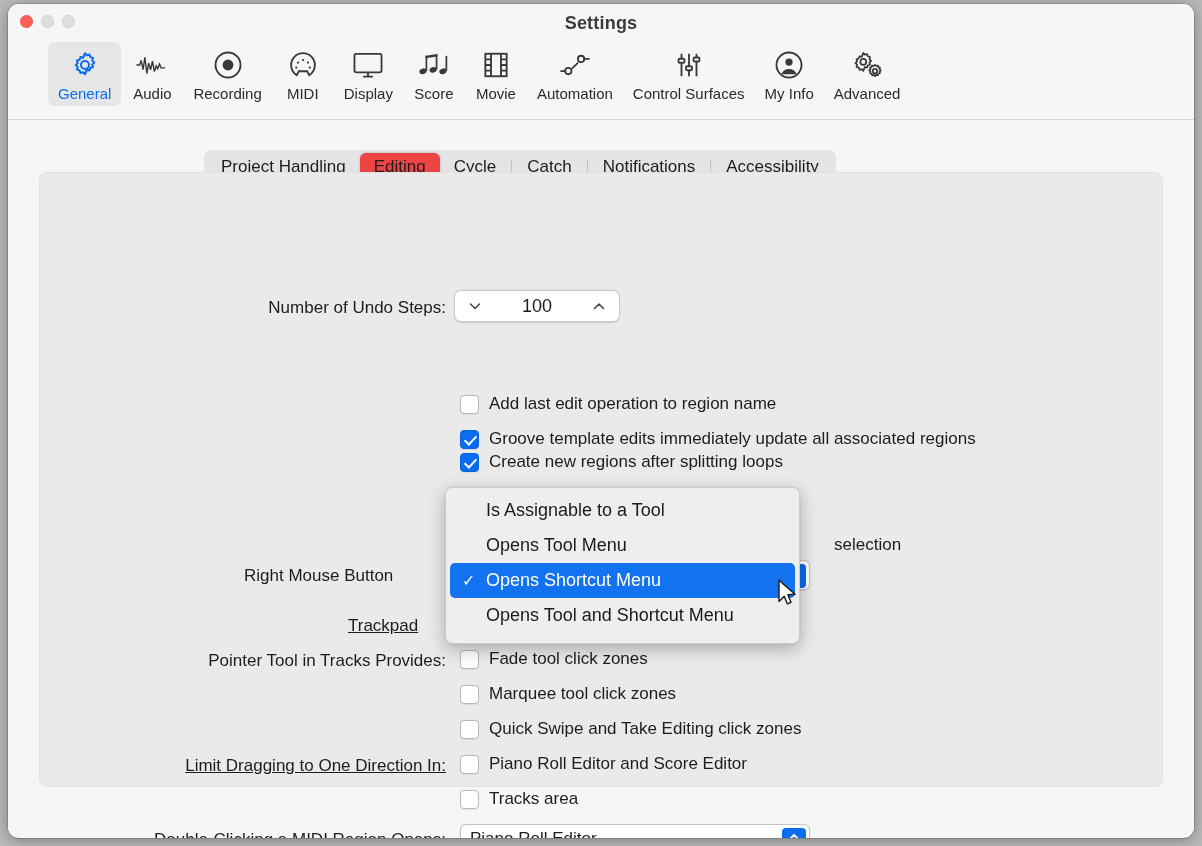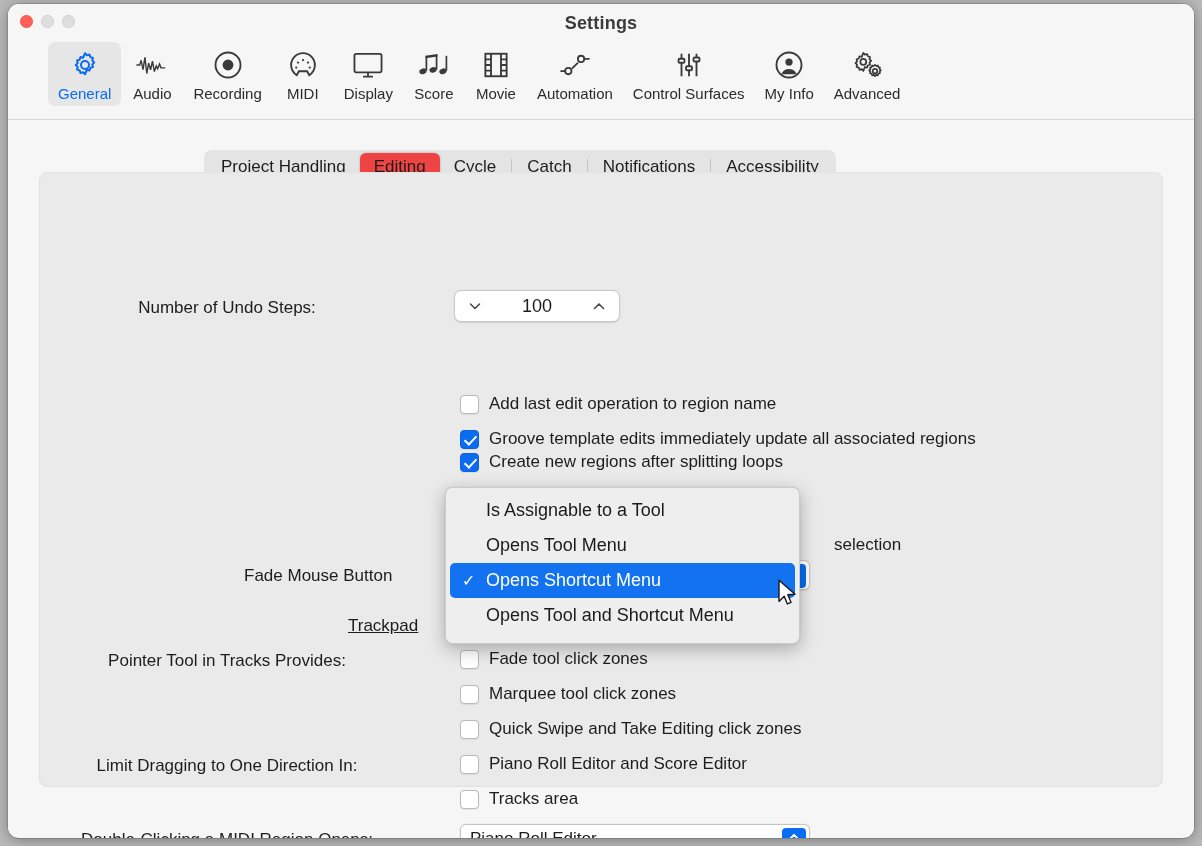--- a/index.html
+++ b/index.html
@@ -108,21 +108,21 @@
     left: 0;
   }
   .lbl {
     position: absolute;
     text-align: right;
     font-size: 17px; color: #1d1d1d;
     white-space: nowrap;
     right: auto;
   }
   .lbl-r { 
-    width: 446px; left: 0; text-align: center; padding-right: 8px;
+    width: 446px; left: 0; text-align: right; padding-right: 8px;
   }
 
   
   .cb {
     width: 19px; height: 19px;
     border-radius: 4px;
     background: #fff;
     border: 1px solid #b9b9b9;
     box-shadow: 0 .5px 1px rgba(0,0,0,.07);
     display: inline-block; flex: none;
@@ -416,42 +416,42 @@
         <span class="cb on"></span>
         <span class="cb-label">Create new regions after splitting loops</span>
       </div>
 
       <div class="row cb-row" style="left:452px; top:379px;">
         <span class="cb"></span>
       </div>
 
       <div class="lbl" style="left:826px; top:415px; font-size:17px;">selection</div>
 
-      <div class="lbl" style="left:236px; top:446px;">Fade Mouse Button</div>
+      <div class="lbl" style="left:236px; top:446px;">Right Mouse Button</div>
       <div class="popup-behind" style="left:452px; top:440px;">
         <span class="parrow"></span>
       </div>
 
       <div class="lbl" style="left:340px; top:496px;text-decoration:underline;">Trackpad</div>
 
       <div class="lbl lbl-r" style="top:531px;">Pointer Tool in Tracks Provides:</div>
       <div class="row cb-row" style="left:452px; top:529px;">
         <span class="cb"></span>
         <span class="cb-label">Fade tool click zones</span>
       </div>
       <div class="row cb-row" style="left:452px; top:564px;">
         <span class="cb"></span>
         <span class="cb-label">Marquee tool click zones</span>
       </div>
       <div class="row cb-row" style="left:452px; top:599px;">
         <span class="cb"></span>
         <span class="cb-label">Quick Swipe and Take Editing click zones</span>
       </div>
 
-      <div class="lbl lbl-r" style="top:636px;">Limit Dragging to One Direction In:</div>
+      <div class="lbl lbl-r" style="top:636px;text-decoration:underline;">Limit Dragging to One Direction In:</div>
       <div class="row cb-row" style="left:452px; top:634px;">
         <span class="cb"></span>
         <span class="cb-label">Piano Roll Editor and Score Editor</span>
       </div>
       <div class="row cb-row" style="left:452px; top:669px;">
         <span class="cb"></span>
         <span class="cb-label">Tracks area</span>
       </div>
 
       <div class="lbl lbl-r" style="top:710px;">Double-Clicking a MIDI Region Opens:</div>

